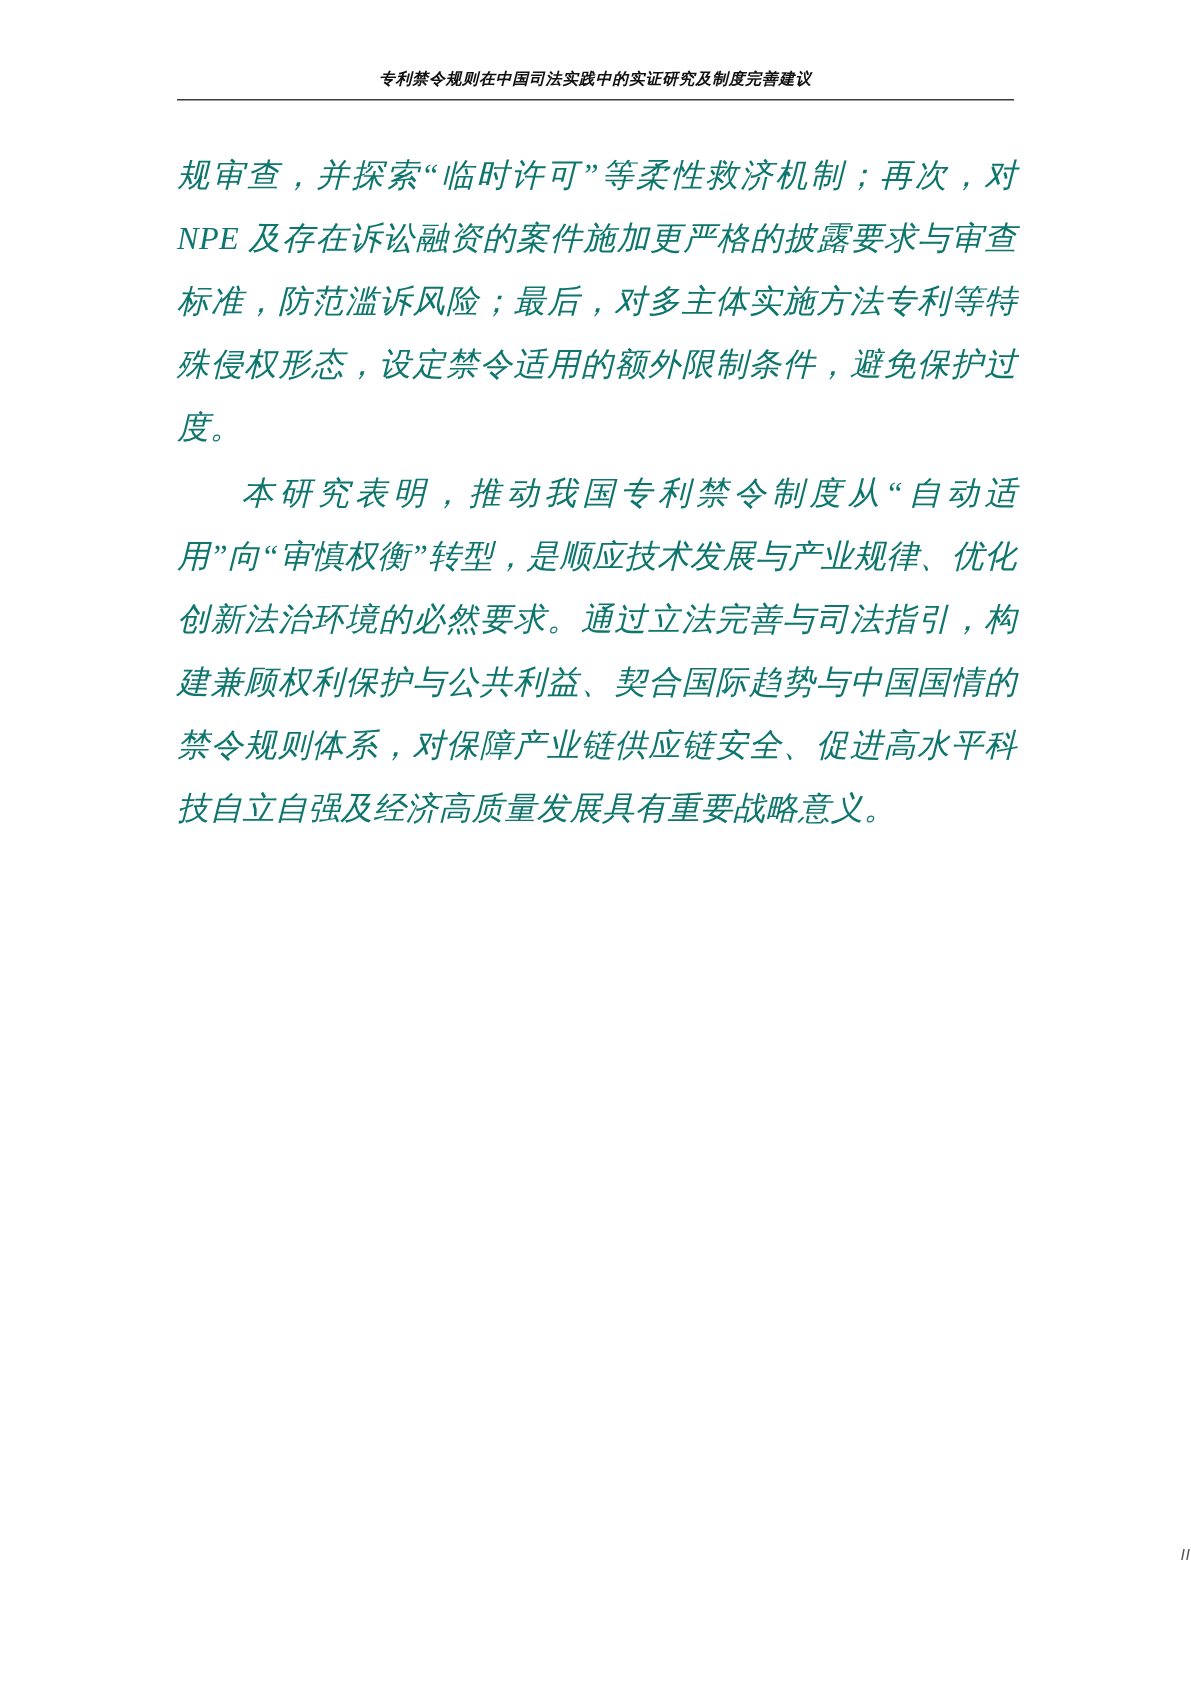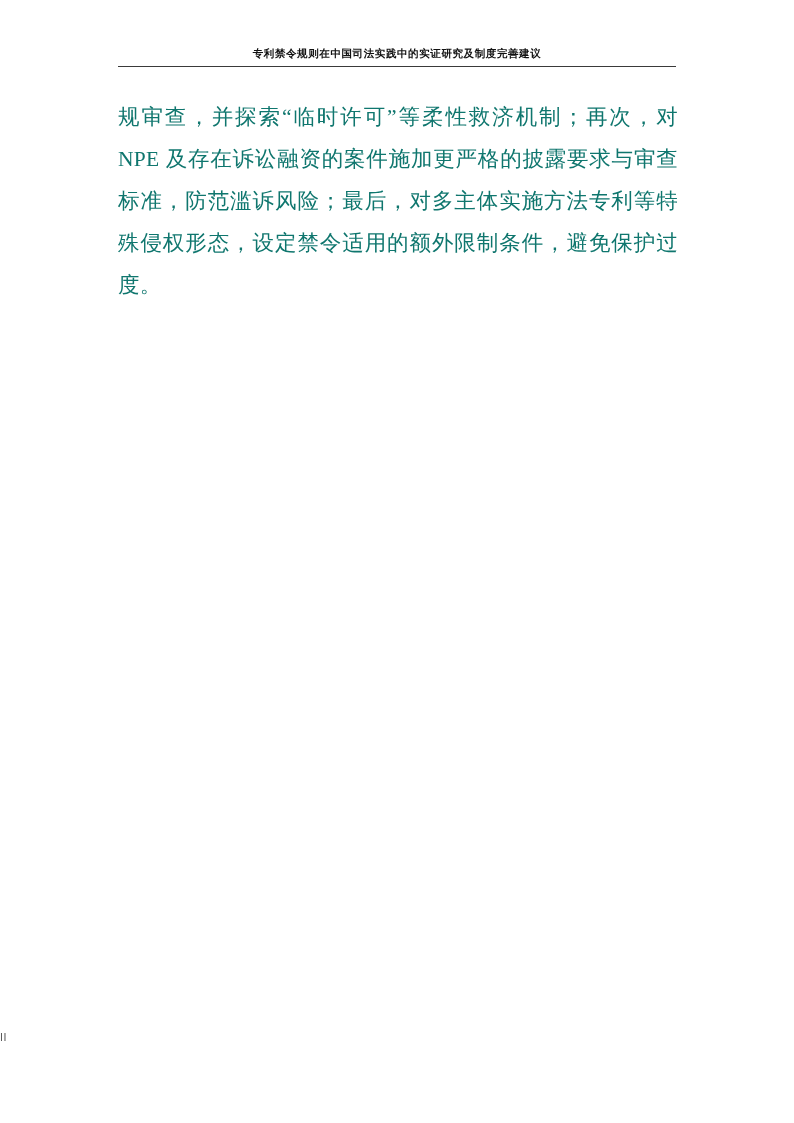--- a/index.html
+++ b/index.html
@@ -15,20 +15,21 @@
     color: #1a1a1a;
     overflow: hidden;
   }
   .page {
     position: absolute;
     inset: 0;
     width: 644px;
     height: 1123px;
     box-sizing: border-box;
     padding: 0;
+    font-style: italic;
   }
   .header {
     position: absolute;
     top: 46px;
     left: 118px;
     width: 558px;
     text-align: center;
   }
   .header-text {
     font-family: "DejaVu Sans", "Liberation Sans", sans-serif;
@@ -63,40 +64,41 @@
     margin-top: 2px;
   }
   .indent {
     text-indent: 2em;
   }
   .footer {
     position: absolute;
     bottom: 78px;
     left: 0;
     width: 794px;
-    text-align: left;
+    text-align: right;
   }
   .page-number {
     font-family: "DejaVu Sans", "Liberation Sans", sans-serif;
     font-size: 10px;
     color: #555555;
     letter-spacing: 0.5px;
   }
 </style>
 </head>
 <body>
 
 <div class="page">
 
   <div class="header">
     <div class="header-text">专利禁令规则在中国司法实践中的实证研究及制度完善建议</div>
     <div class="header-rule"></div>
   </div>
 
   <div class="body-area">
     <p class="para">规审查，并探索“临时许可”等柔性救济机制；再次，对 NPE 及存在诉讼融资的案件施加更严格的披露要求与审查标准，防范滥诉风险；最后，对多主体实施方法专利等特殊侵权形态，设定禁令适用的额外限制条件，避免保护过度。</p>
+    <p class="para indent">本研究表明，推动我国专利禁令制度从“自动适用”向“审慎权衡”转型，是顺应技术发展与产业规律、优化创新法治环境的必然要求。通过立法完善与司法指引，构建兼顾权利保护与公共利益、契合国际趋势与中国国情的禁令规则体系，对保障产业链供应链安全、促进高水平科技自立自强及经济高质量发展具有重要战略意义。</p>
   </div>
 
   <div class="footer">
     <span class="page-number">II</span>
   </div>
 
 </div>
 
 </body></html>

